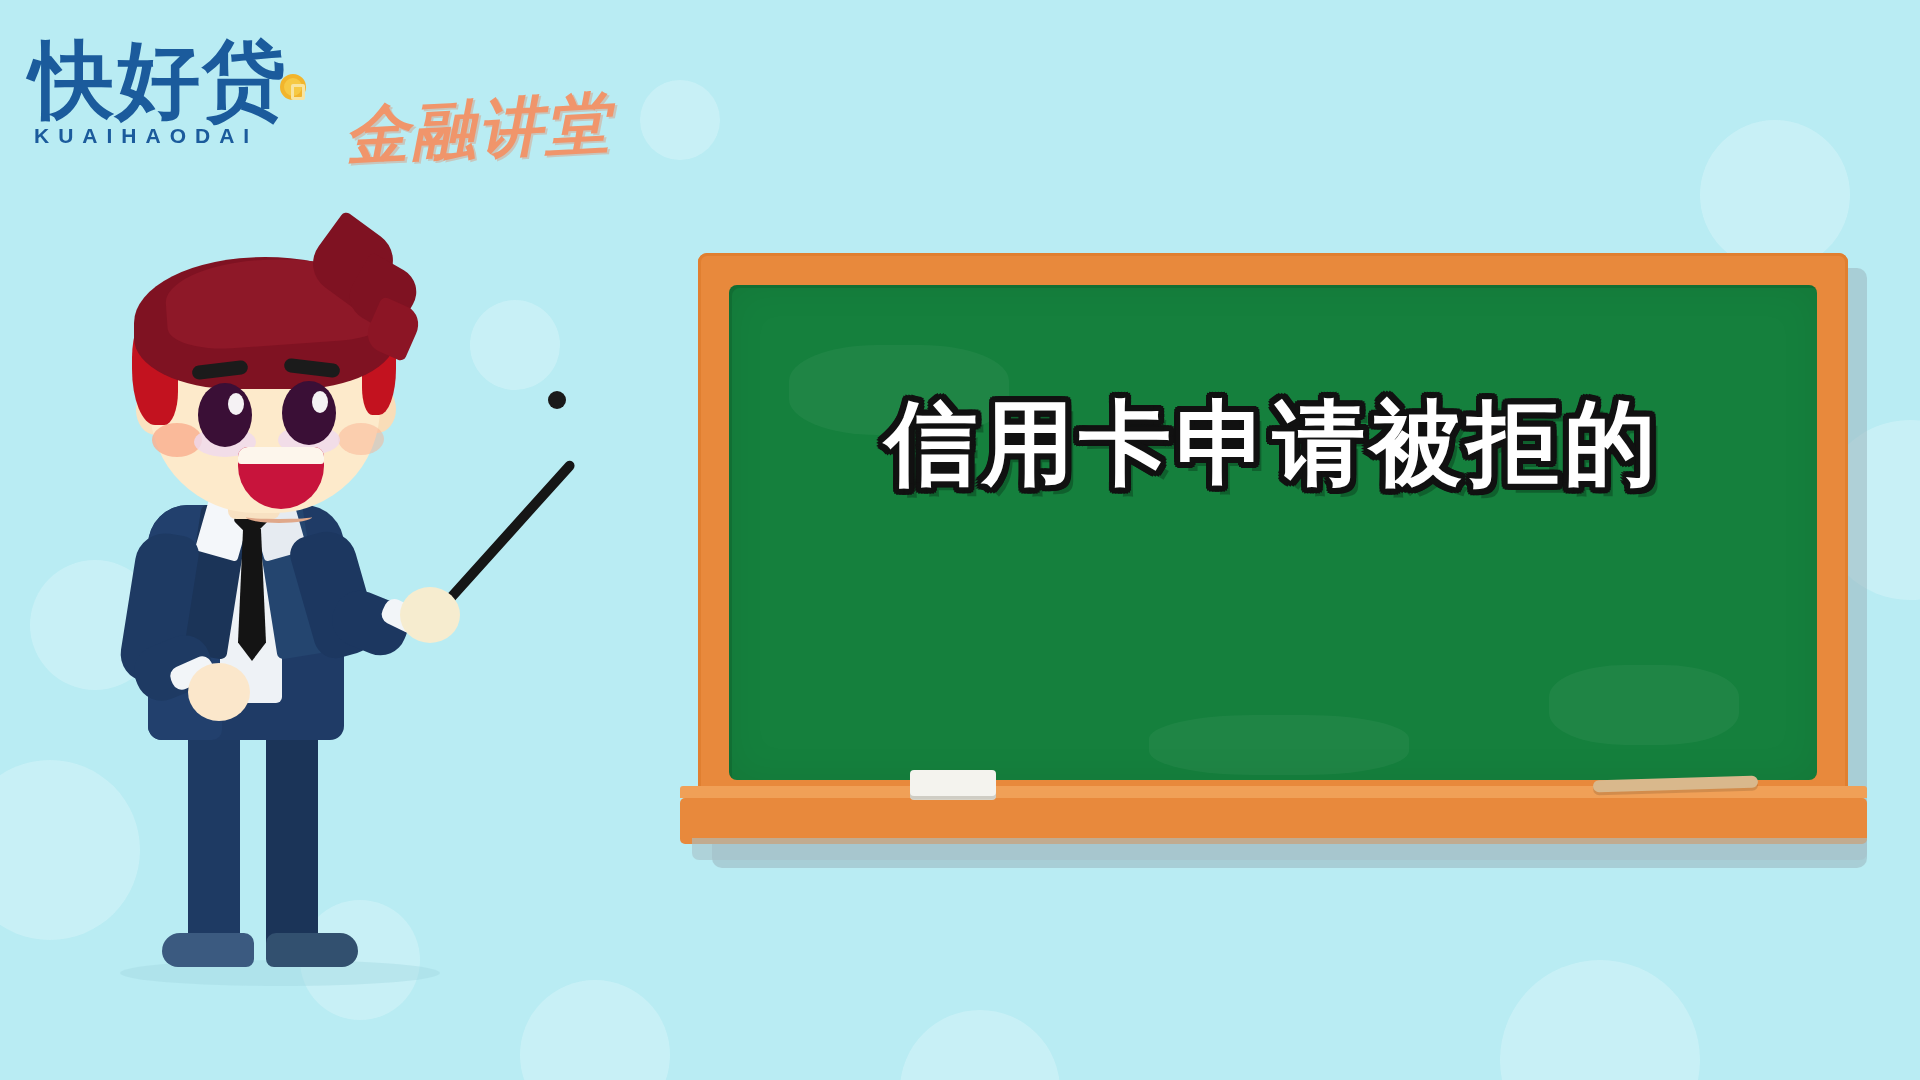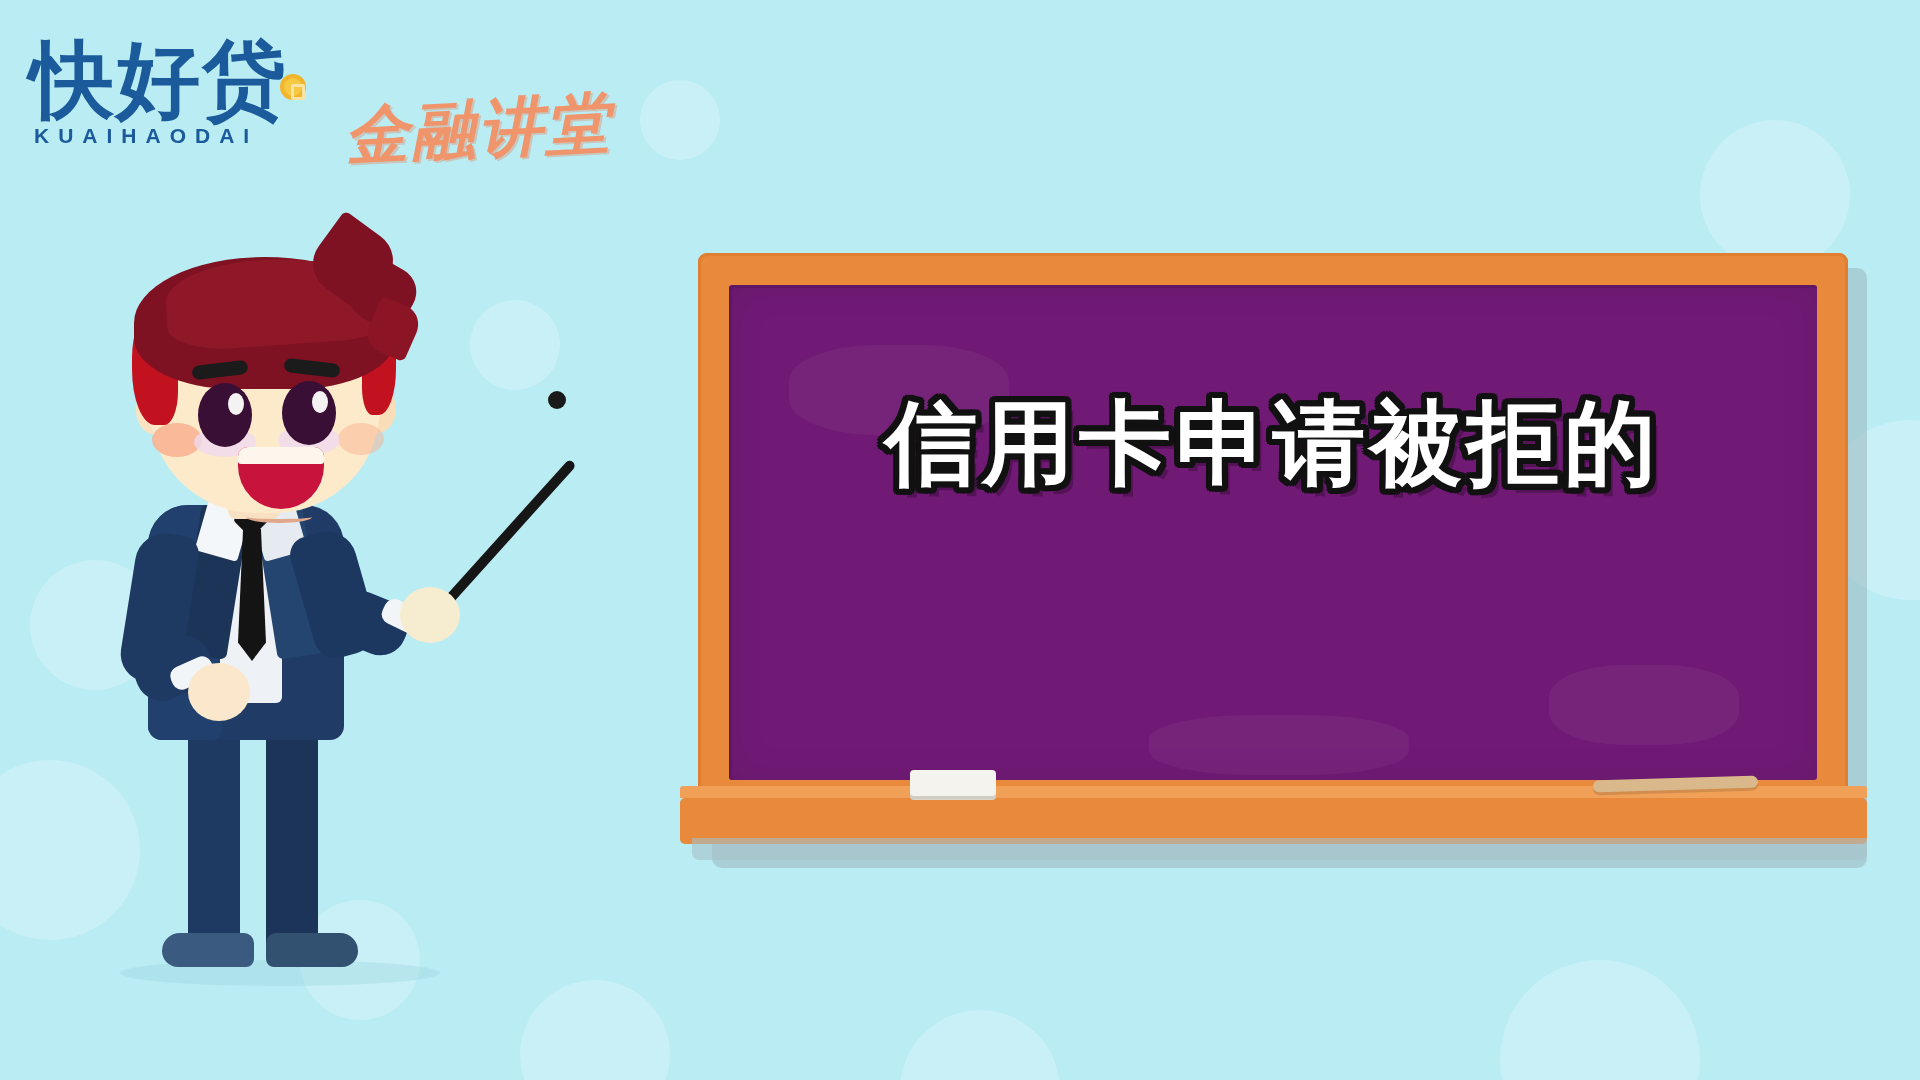--- a/index.html
+++ b/index.html
@@ -54,21 +54,21 @@
   }
   #board{
     position:absolute; left:698px; top:253px; width:1150px; height:585px;
   }
   #board-frame{
     position:absolute; inset:0; background:#e8893c; border-radius:9px;
     box-shadow:inset 0 0 0 3px #e07f30;
   }
   #board-surface{
     position:absolute; left:31px; top:32px; right:31px; bottom:58px;
-    background:#701a75; border-radius:3px;
+    background:#15803d; border-radius:8px;
     box-shadow:inset 0 0 40px rgba(0,0,0,.07),
                inset 3px 3px 0 rgba(0,0,0,.10);
     overflow:hidden;
   }
   .board-smudge{ position:absolute; background:rgba(255,255,255,.045); border-radius:40%; }
 
   #board-ledge{
     position:absolute; left:-18px; bottom:-6px; width:1187px; height:46px;
     background:#e8893c; border-radius:5px;
   }

